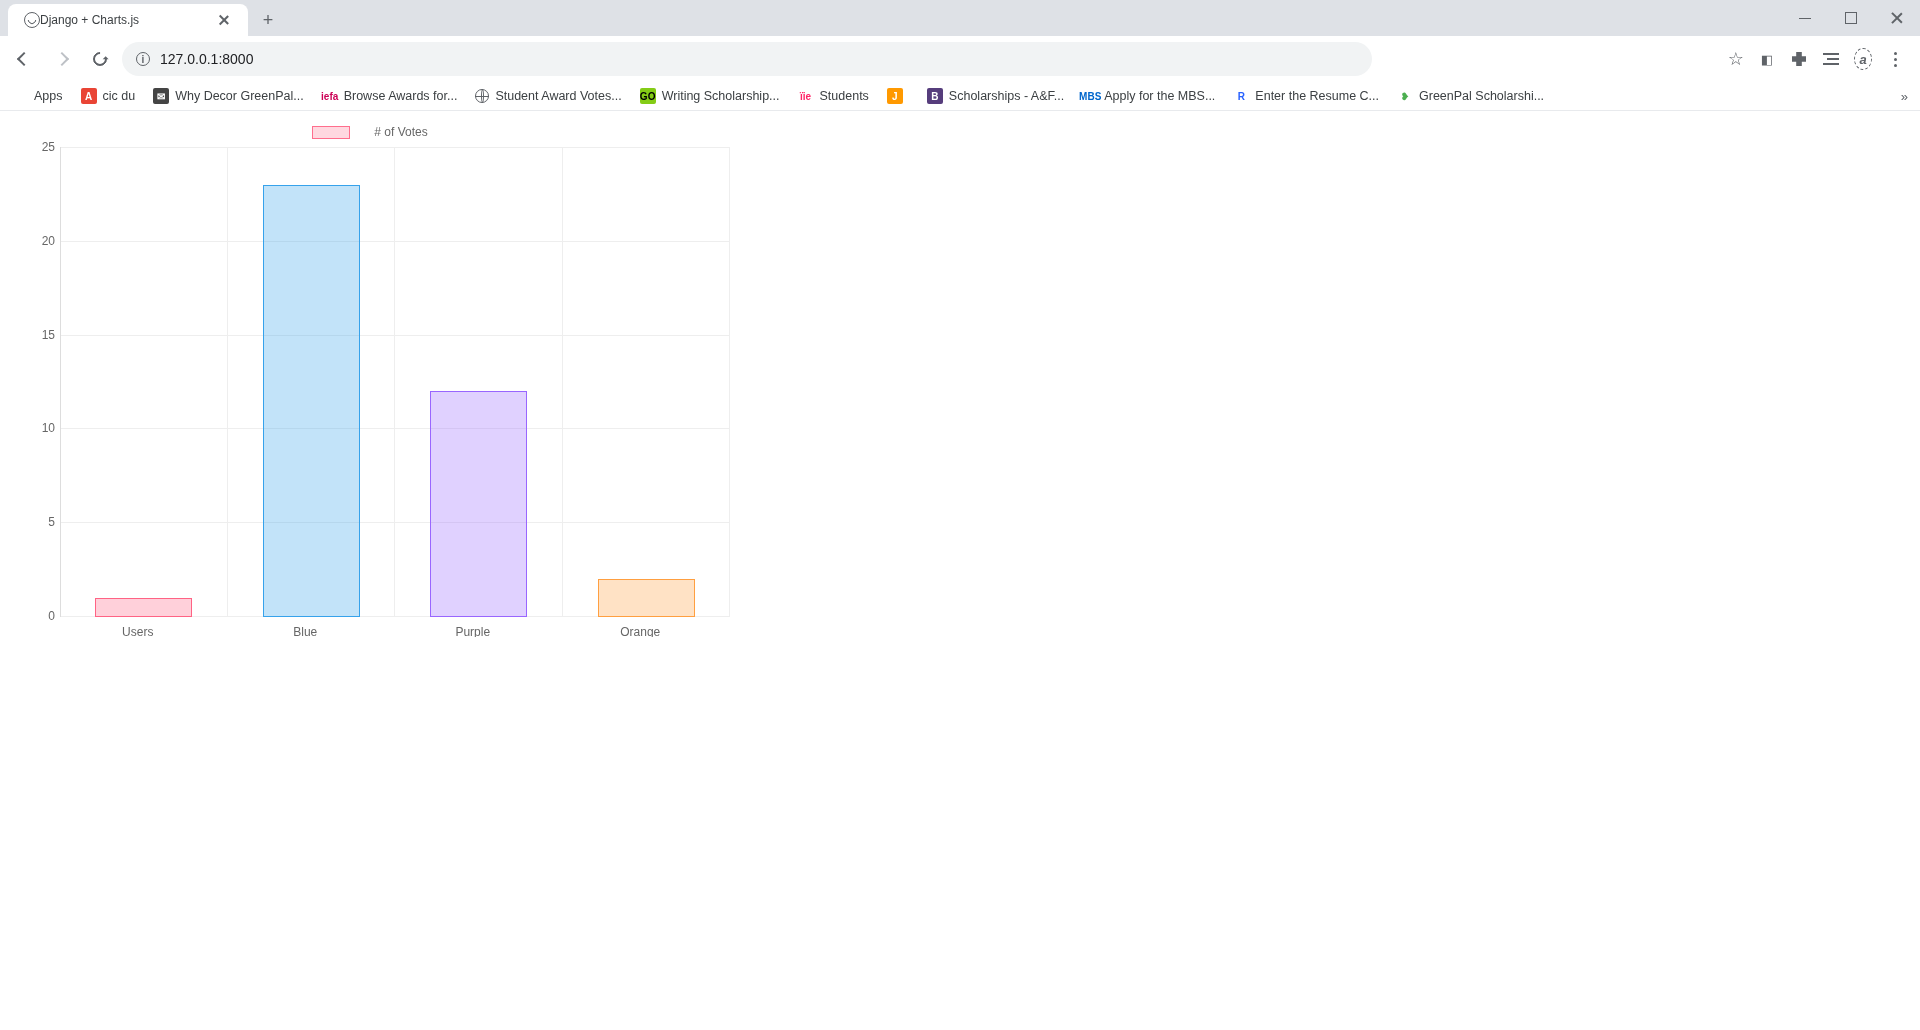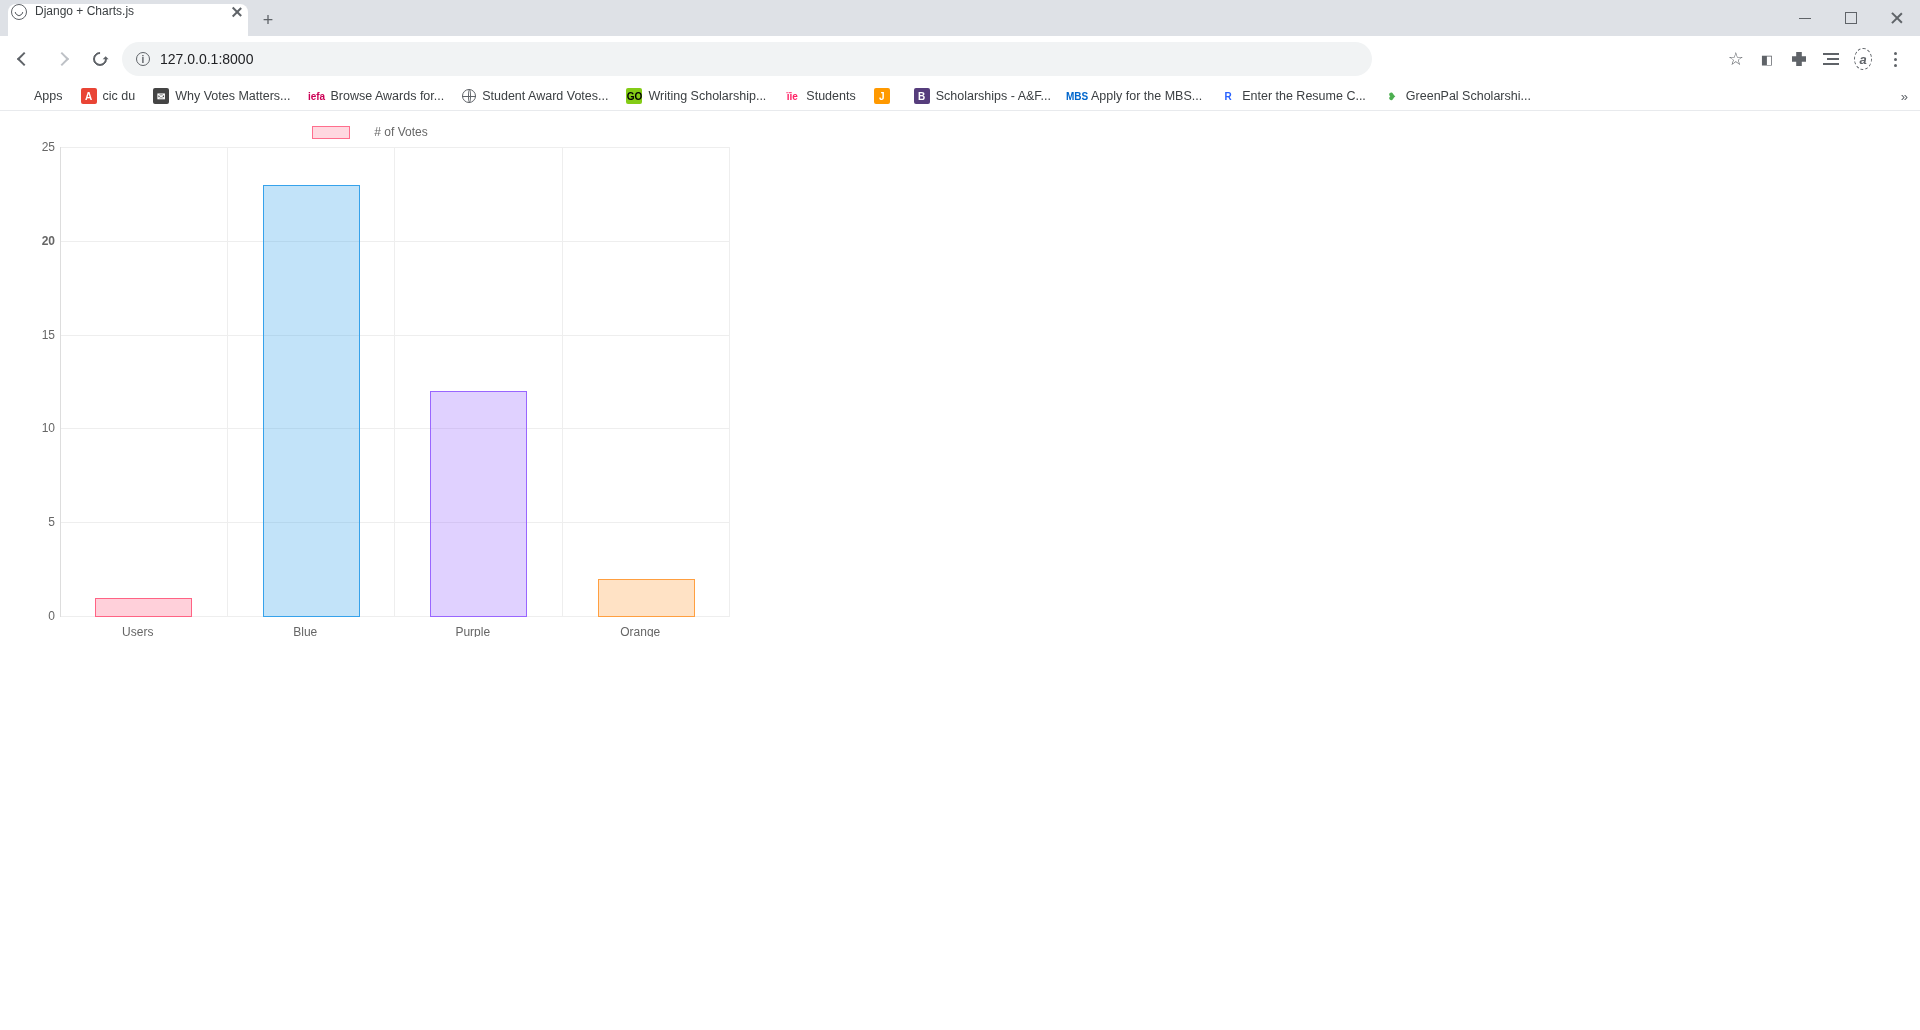--- a/index.html
+++ b/index.html
@@ -1,21 +1,21 @@
 <!DOCTYPE html>
 <html><head>
 <meta charset="utf-8">
 <style>
 * { margin: 0; padding: 0; box-sizing: border-box; }
 body { font-family: "Segoe UI", Arial, sans-serif; background: #fff; font-size: 13px; color: #333; }
 
 
 .browser-chrome { width: 100%; background: #dee1e6; }
 .tab-bar { display: flex; align-items: end; height: 36px; padding-left: 8px; }
-.tab { background: #fff; border-radius: 8px 8px 0 0; display: flex; align-items: flex-start; padding: 0 3px; height: 32px; width: 240px; gap: 8px; }
+.tab { background: #fff; border-radius: 8px 8px 0 0; display: flex; align-items: center; padding: 0 16px; height: 32px; width: 240px; gap: 0; }
 .tab .favicon { width: 16px; height: 16px; border: 1.5px solid #5f6368; border-radius: 50%; display: flex; align-items: center; justify-content: center; flex-shrink: 0; }
 .tab .favicon::after { content: ""; width: 6px; height: 6px; border: 1.5px solid #5f6368; border-radius: 50%; border-top-color: transparent; border-left-color: transparent; transform: rotate(45deg); }
 .tab .title { flex: 1; font-size: 12px; color: #3c4043; white-space: nowrap; overflow: hidden; text-overflow: ellipsis; }
 .tab .close { width: 16px; height: 16px; position: relative; flex-shrink: 0; cursor: pointer; }
 .tab .close::before, .tab .close::after { content: ""; position: absolute; left: 7px; top: 2px; width: 1.5px; height: 12px; background: #5f6368; }
 .tab .close::before { transform: rotate(45deg); }
 .tab .close::after { transform: rotate(-45deg); }
 .new-tab { width: 28px; height: 28px; display: flex; align-items: center; justify-content: center; margin-left: 6px; margin-bottom: 2px; cursor: pointer; color: #5f6368; font-size: 18px; }
 
 .window-controls { margin-left: auto; display: flex; }
@@ -150,21 +150,21 @@
           <span></span>
         </span>
         <span>Apps</span>
       </div>
       <div class="bm">
         <span class="bm-icon" style="background: rgb(233, 68, 53); color: rgb(255, 255, 255);">A</span>
         <span>cic du</span>
       </div>
       <div class="bm">
         <span class="bm-icon" style="background: rgb(68, 68, 68); color: rgb(255, 255, 255);">✉</span>
-        <span>Why Votes Matters...</span>
+        <span>Why Decor GreenPal...</span>
       </div>
       <div class="bm">
         <span class="bm-icon" style="background: rgb(255, 255, 255); color: rgb(204, 0, 85);">iefa</span>
         <span>Browse Awards for...</span>
       </div>
       <div class="bm">
         <span class="bm-icon globe-icon"></span>
         <span>Student Award Votes...</span>
       </div>
       <div class="bm">
@@ -209,21 +209,21 @@
       <div class="grid">
           <div class="gridline" style="top: 100%;"></div>
           <div class="ytick" style="top: 100%;">0</div>
           <div class="gridline" style="top: 80%;"></div>
           <div class="ytick" style="top: 80%;">5</div>
           <div class="gridline" style="top: 60%;"></div>
           <div class="ytick" style="top: 60%;">10</div>
           <div class="gridline" style="top: 40%;"></div>
           <div class="ytick" style="top: 40%;">15</div>
           <div class="gridline" style="top: 20%;"></div>
-          <div class="ytick" style="top: 20%; font-weight: bold;">20</div>
+          <div class="ytick" style="top: 20%;">20</div>
           <div class="gridline" style="top: 0%;"></div>
           <div class="ytick" style="top: 0%;">25</div>
         </div>
       <div class="bars">
           <div class="bar-slot">
             <div class="bar" style="height: 4%; background: rgba(255, 99, 132, 0.3); border-color: rgb(255, 99, 132);"></div>
             <div class="xtick">Users</div>
           </div>
           <div class="bar-slot">
             <div class="bar" style="height: 92%; background: rgba(54, 162, 235, 0.3); border-color: rgb(54, 162, 235);"></div>

